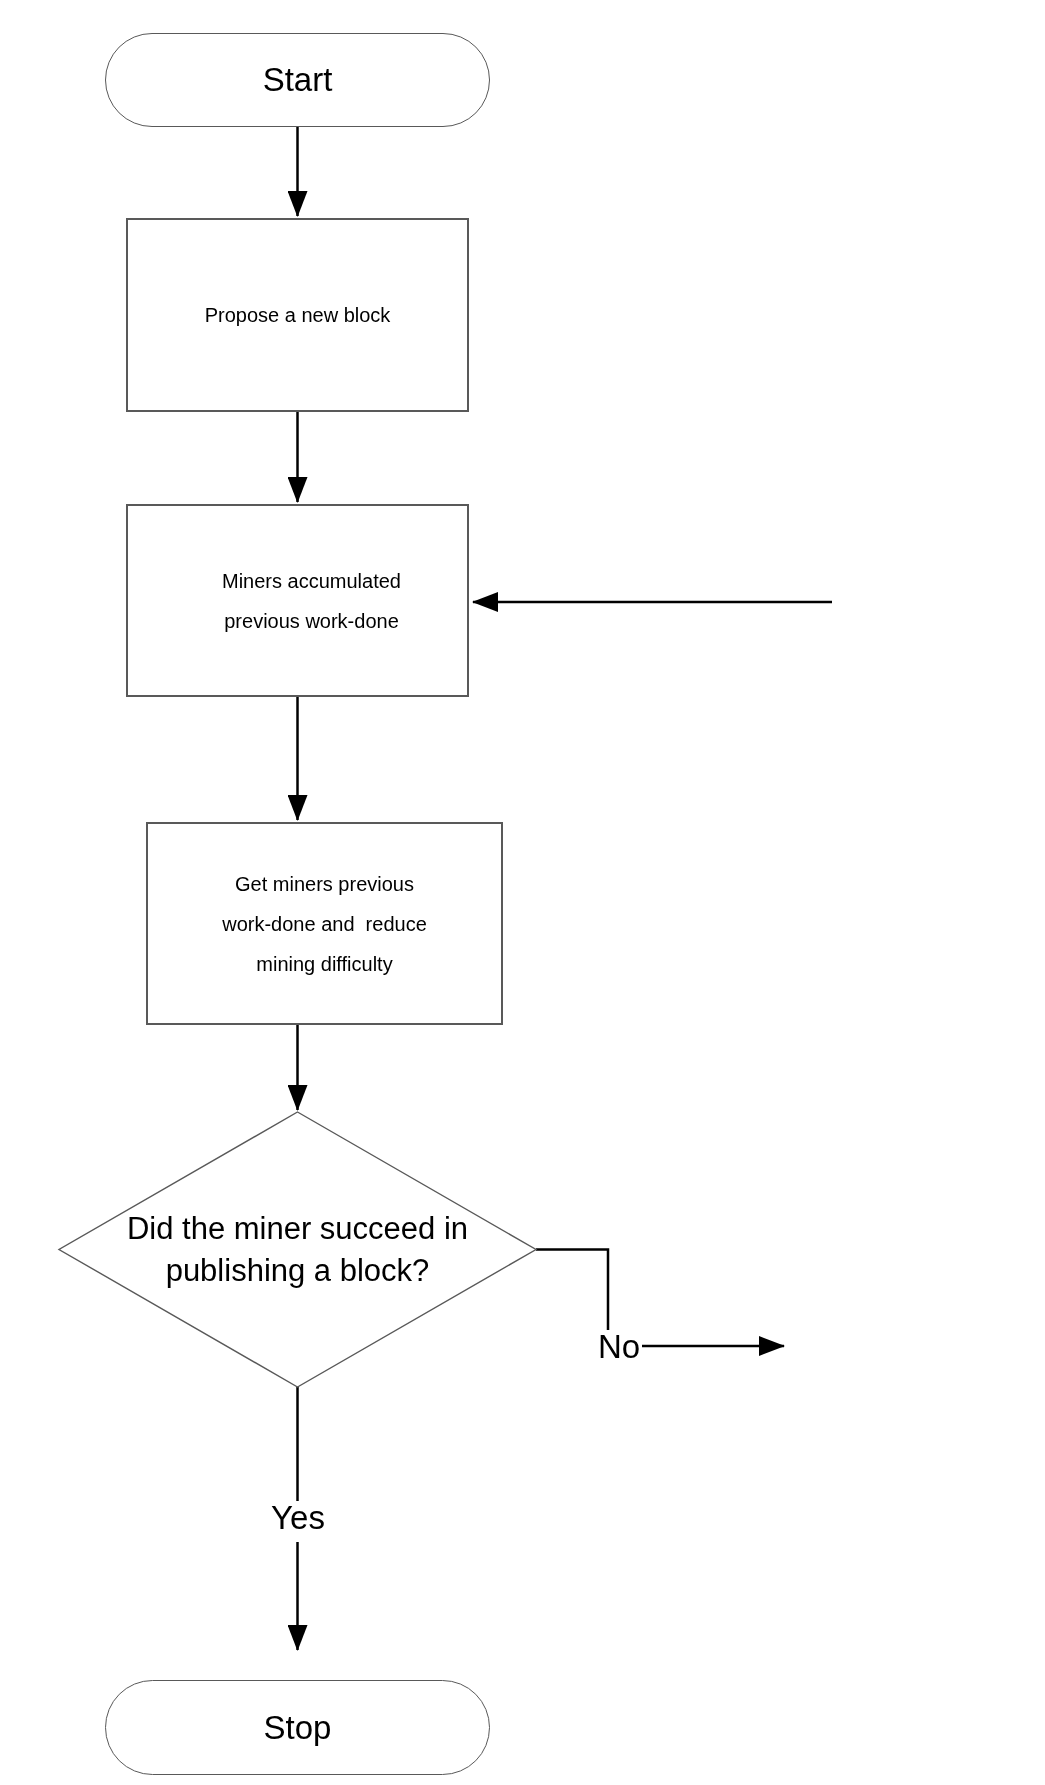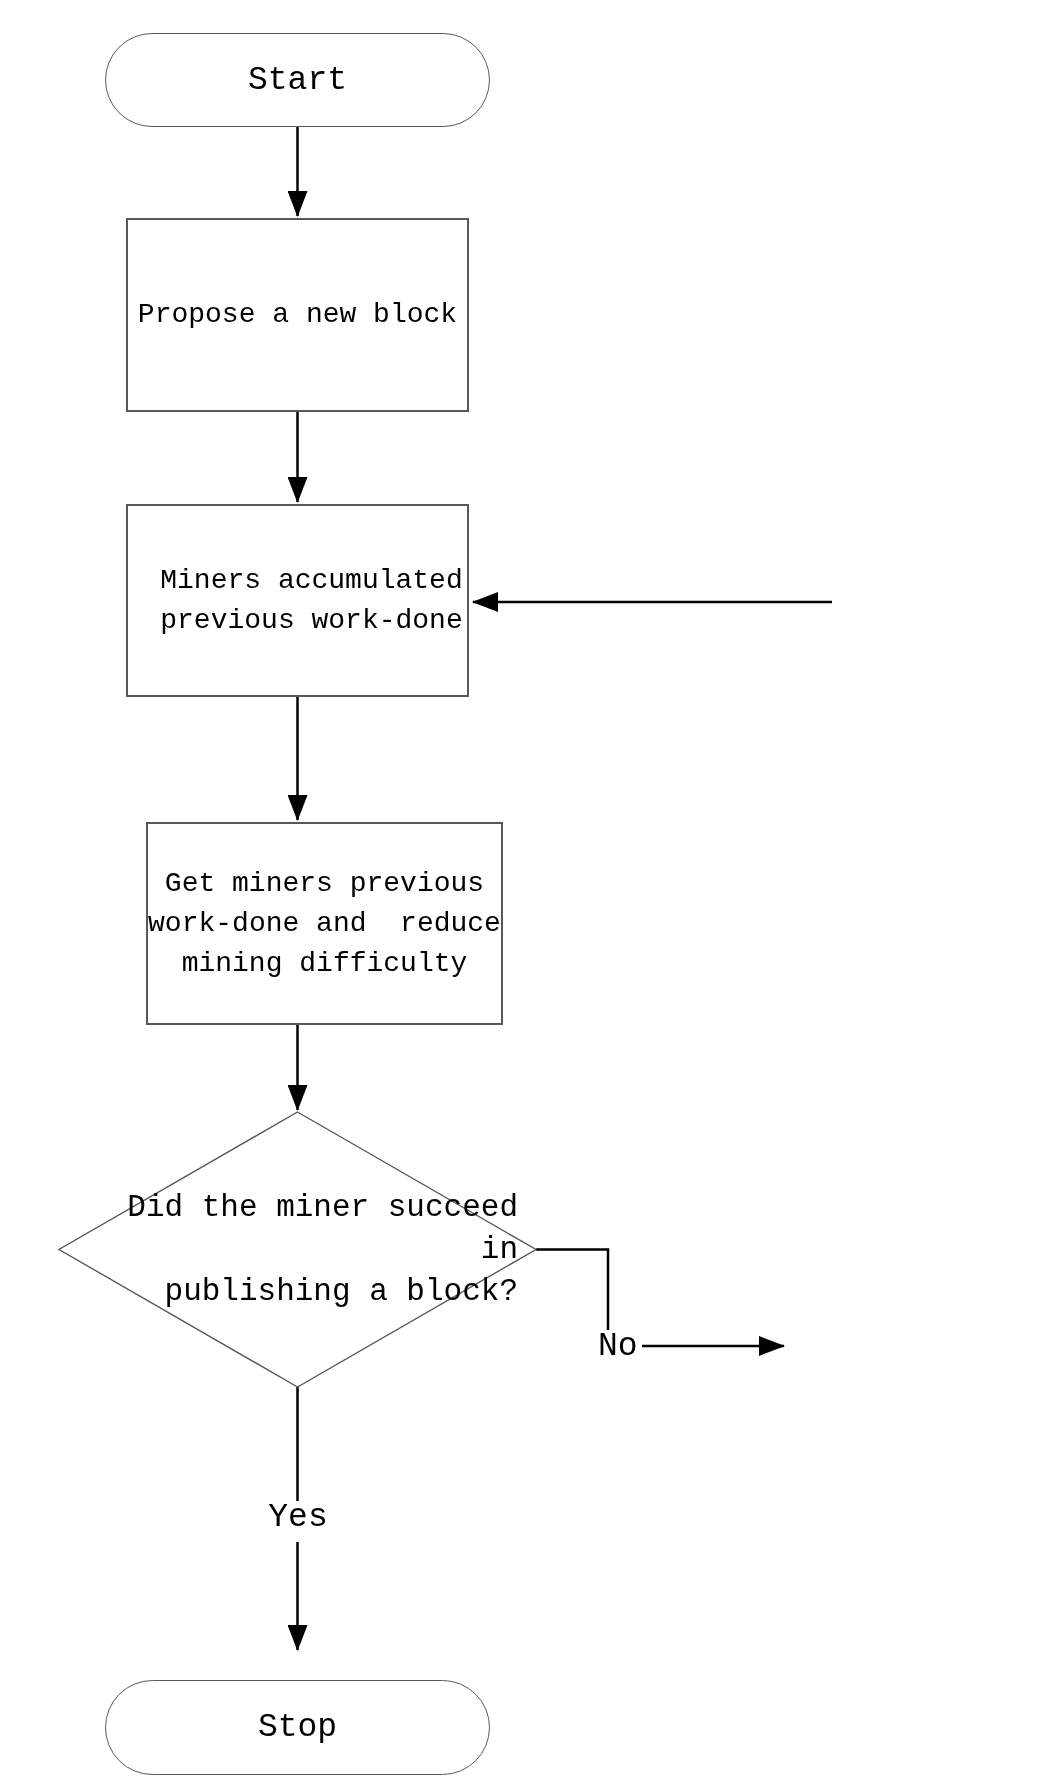--- a/index.html
+++ b/index.html
@@ -7,21 +7,21 @@
     --border:#595959;
     --arrow:#000000;
     --text:#000000;
   }
   html,body{margin:0;padding:0;background:var(--bg);}
   #canvas{
     position:relative;
     width:832px;
     height:1785px;
     background:var(--bg);
-    font-family:Liberation Mono, monospace;
+    font-family:Liberation Sans, sans-serif;
     color:var(--text);
     overflow:hidden;
   }
   #edge-layer{
     position:absolute;
     left:0;top:0;
     width:1045px;height:1785px;
   }
   .edge{
     stroke:var(--arrow);
@@ -41,34 +41,34 @@
     text-align:center;
     box-sizing:border-box;
     background:#ffffff;
   }
   .node-label{
     white-space:pre-wrap;
     display:block;
   }
   .process{
     border:2px solid var(--border);
-    font-size:28px;
+    font-size:20px;
     line-height:40px;
   }
   .terminator{
     border:1.5px solid var(--border);
     border-radius:48px;
     font-size:33px;
   }
   .decision-label{
     position:absolute;
     display:flex;
     align-items:center;
     justify-content:center;
-    text-align:right;
+    text-align:center;
     font-size:31px;
     line-height:42px;
     background:transparent;
   }
   .edge-label{
     position:absolute;
     font-size:33px;
     line-height:33px;
     background:#ffffff;
   }

